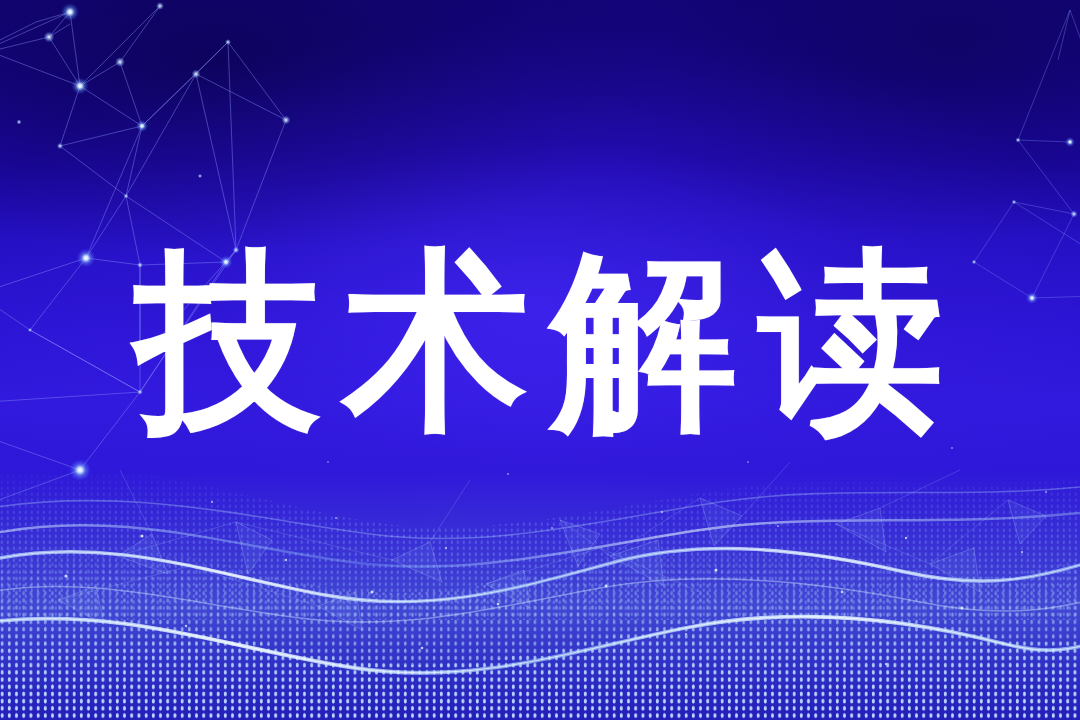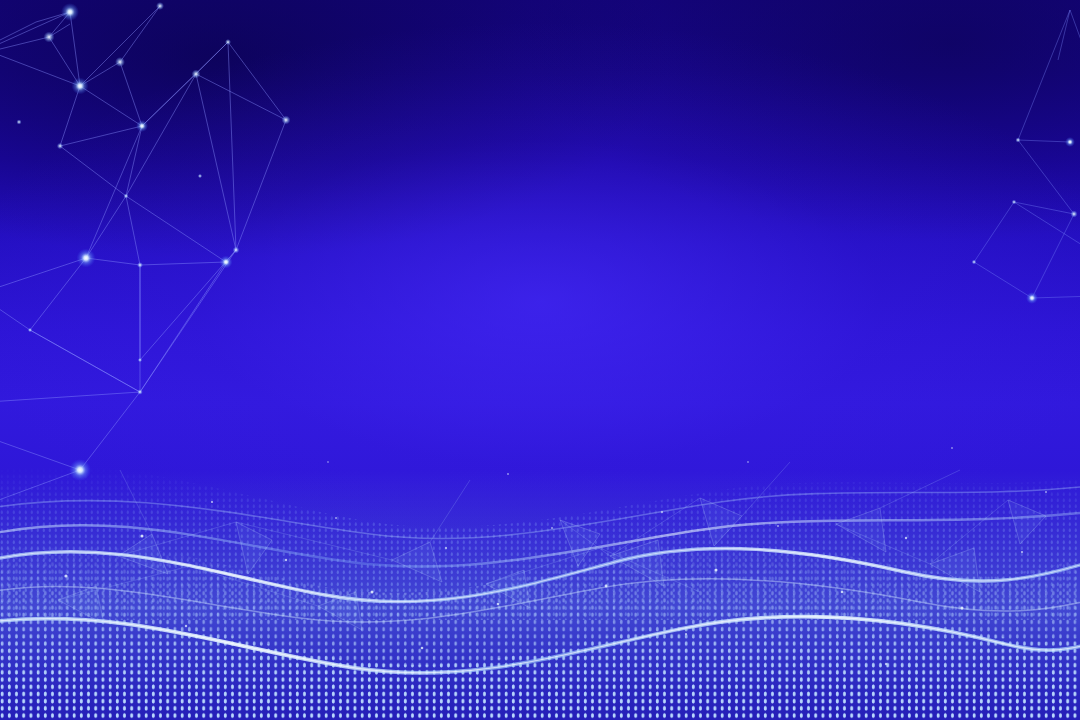--- a/index.html
+++ b/index.html
@@ -189,20 +189,23 @@
     <g>
       <circle cx="1070" cy="142" r="5" fill="url(#nodeGlow)"></circle>
       <circle cx="1018" cy="140" r="2.6" fill="url(#nodeGlowSm)"></circle>
       <circle cx="1074" cy="214" r="3.6" fill="url(#nodeGlowSm)"></circle>
       <circle cx="1032" cy="298" r="6" fill="url(#nodeGlow)"></circle>
       <circle cx="974" cy="262" r="2.4" fill="url(#nodeGlowSm)"></circle>
       <circle cx="1014" cy="202" r="2.4" fill="url(#nodeGlowSm)"></circle>
     </g>
   </svg>
 
+  <div class="title-wrap">
+    <div class="title">技术解读</div>
+  </div>
 
   <svg class="layer" viewBox="0 0 1080 720" preserveAspectRatio="none" style="z-index:20;">
     <defs>
 
       <pattern id="dotGrid" x="0" y="0" width="7.2" height="7.2" patternUnits="userSpaceOnUse">
         <rect x="0" y="0" width="7.2" height="7.2" fill="none"></rect>
         <ellipse cx="2.1" cy="2.6" rx="1.35" ry="2.25" fill="#bcdcff" fill-opacity="0.95"></ellipse>
       </pattern>
       <pattern id="dotGridFine" x="0" y="0" width="6" height="6" patternUnits="userSpaceOnUse">
         <ellipse cx="1.8" cy="2.2" rx="1.1" ry="1.9" fill="#9ec8ff" fill-opacity="0.85"></ellipse>

